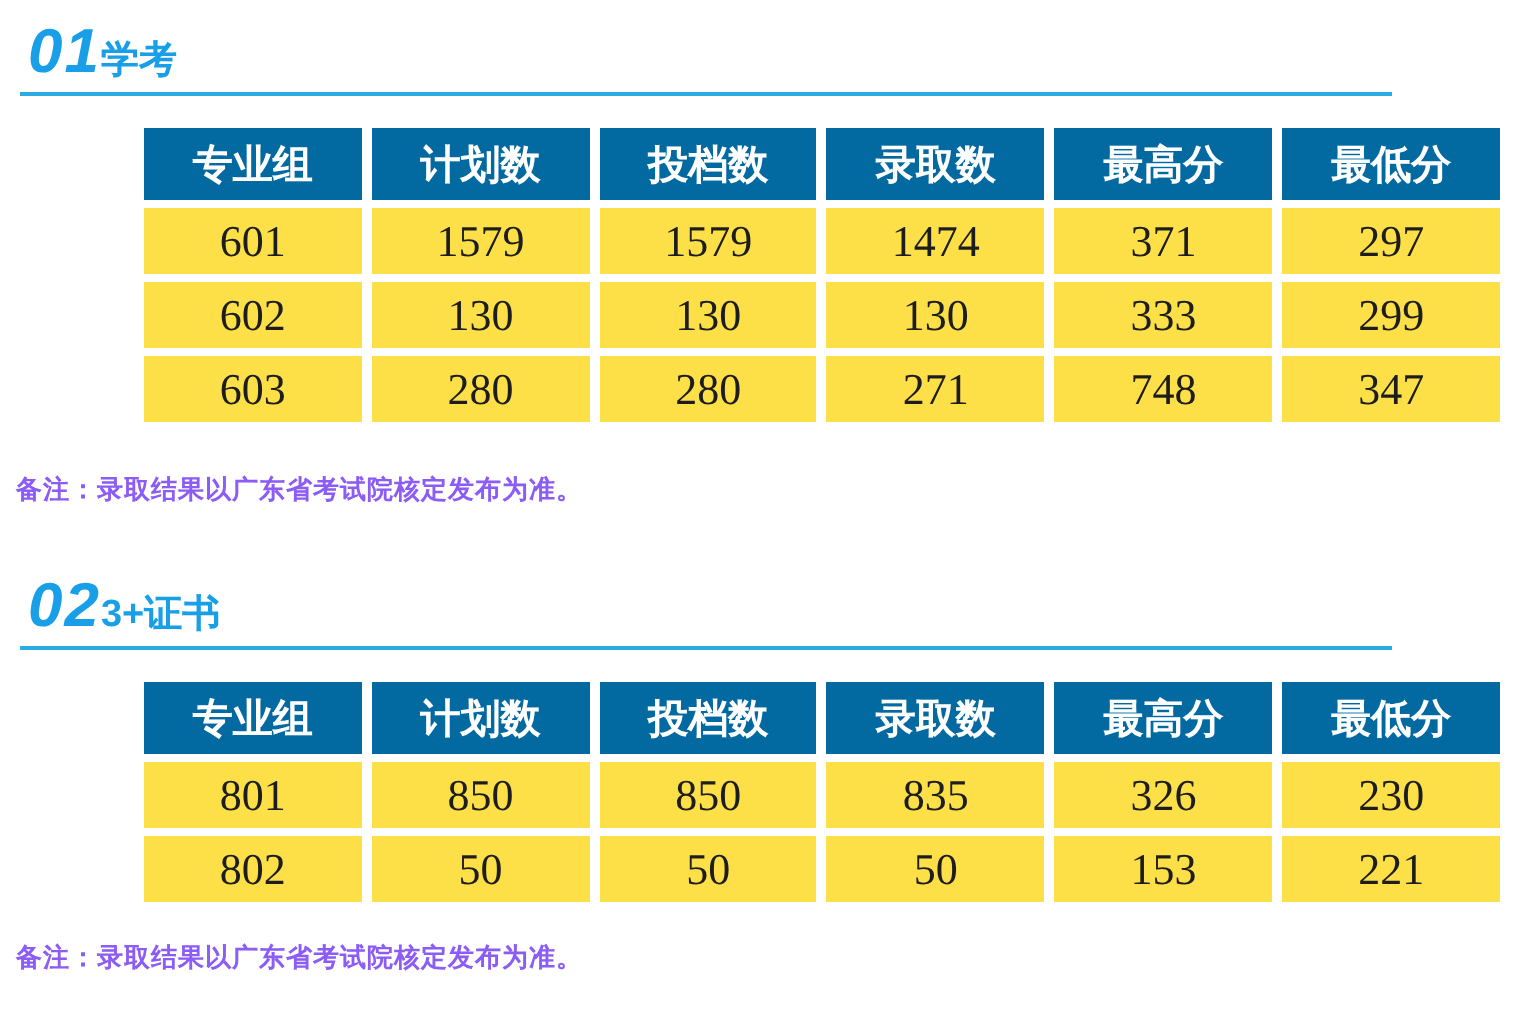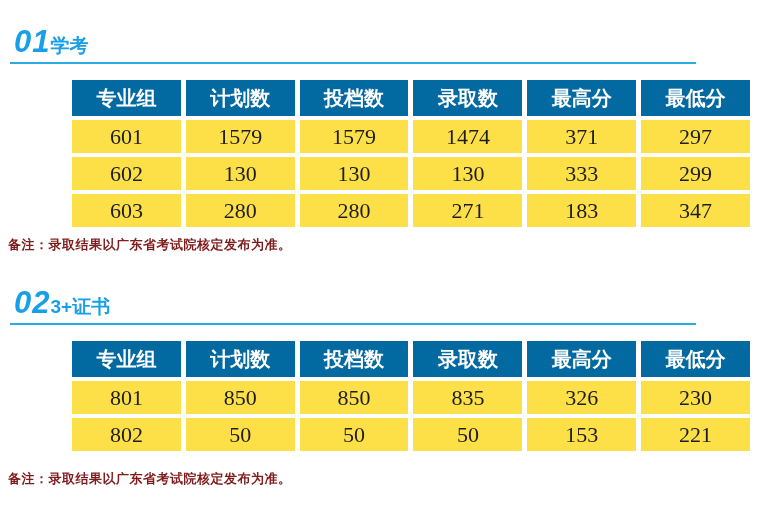--- a/index.html
+++ b/index.html
@@ -13,21 +13,21 @@
     height: 511px;
     background: #ffffff;
     font-family: "Liberation Sans", sans-serif;
     overflow: hidden;
   }
   .section {
     position: absolute;
     left: 0;
     width: 758px;
   }
-  #section-1 { top: 16px; }
+  #section-1 { top: 0; }
   #section-2 { top: 277px; }
 
   .section-header {
     display: flex;
     align-items: baseline;
     padding-left: 14px;
     padding-top: 10px;
     height: 32px;
   }
   .section-number {
@@ -78,21 +78,21 @@
     height: 33px;
     text-align: center;
     vertical-align: middle;
     padding: 0;
   }
   .note {
     position: absolute;
     left: 8px;
     font-size: 13px;
     font-weight: bold;
-    color: #7f1d1d;
+    color: #8b5cf6;
     letter-spacing: 0.5px;
   }
   #note-1 { top: 236px; }
   #note-2 { top: 470px; }
 </style>
 </head>
 <body>
 
 <div id="page">
 
@@ -128,21 +128,21 @@
             <td>130</td>
             <td>130</td>
             <td>333</td>
             <td>299</td>
           </tr>
           <tr>
             <td>603</td>
             <td>280</td>
             <td>280</td>
             <td>271</td>
-            <td>183</td>
+            <td>748</td>
             <td>347</td>
           </tr>
         </tbody>
       </table>
   </div>
 
   <div class="note" id="note-1">备注：录取结果以广东省考试院核定发布为准。</div>
 
   <div class="section" id="section-2">
     <div class="section-header">

